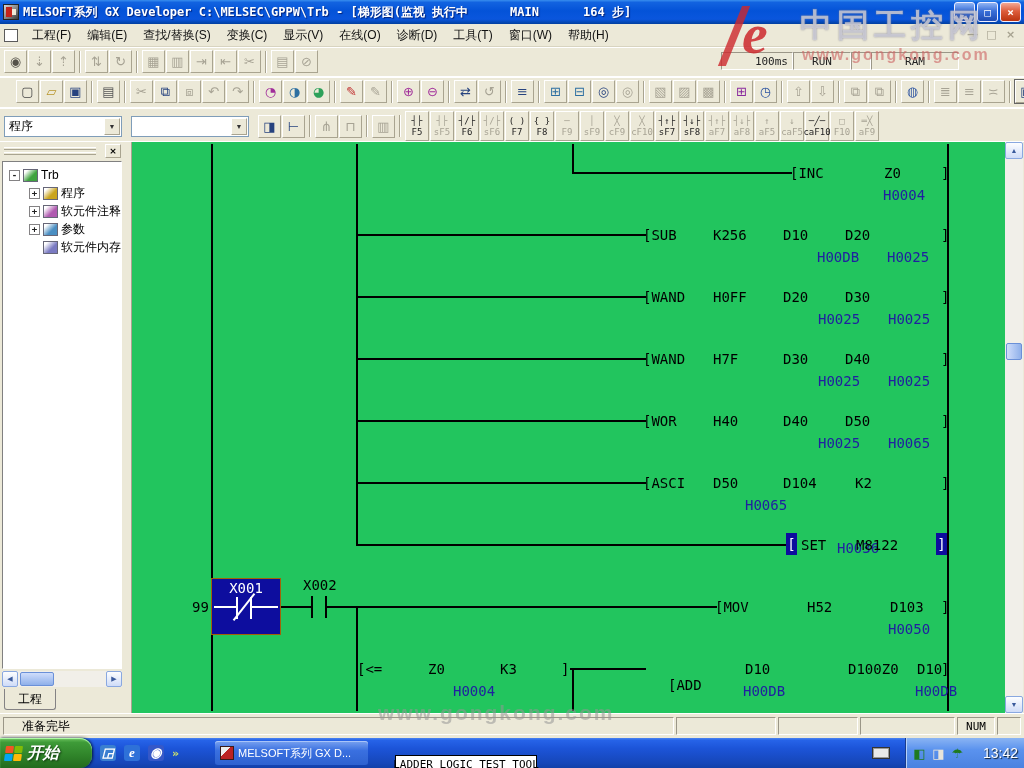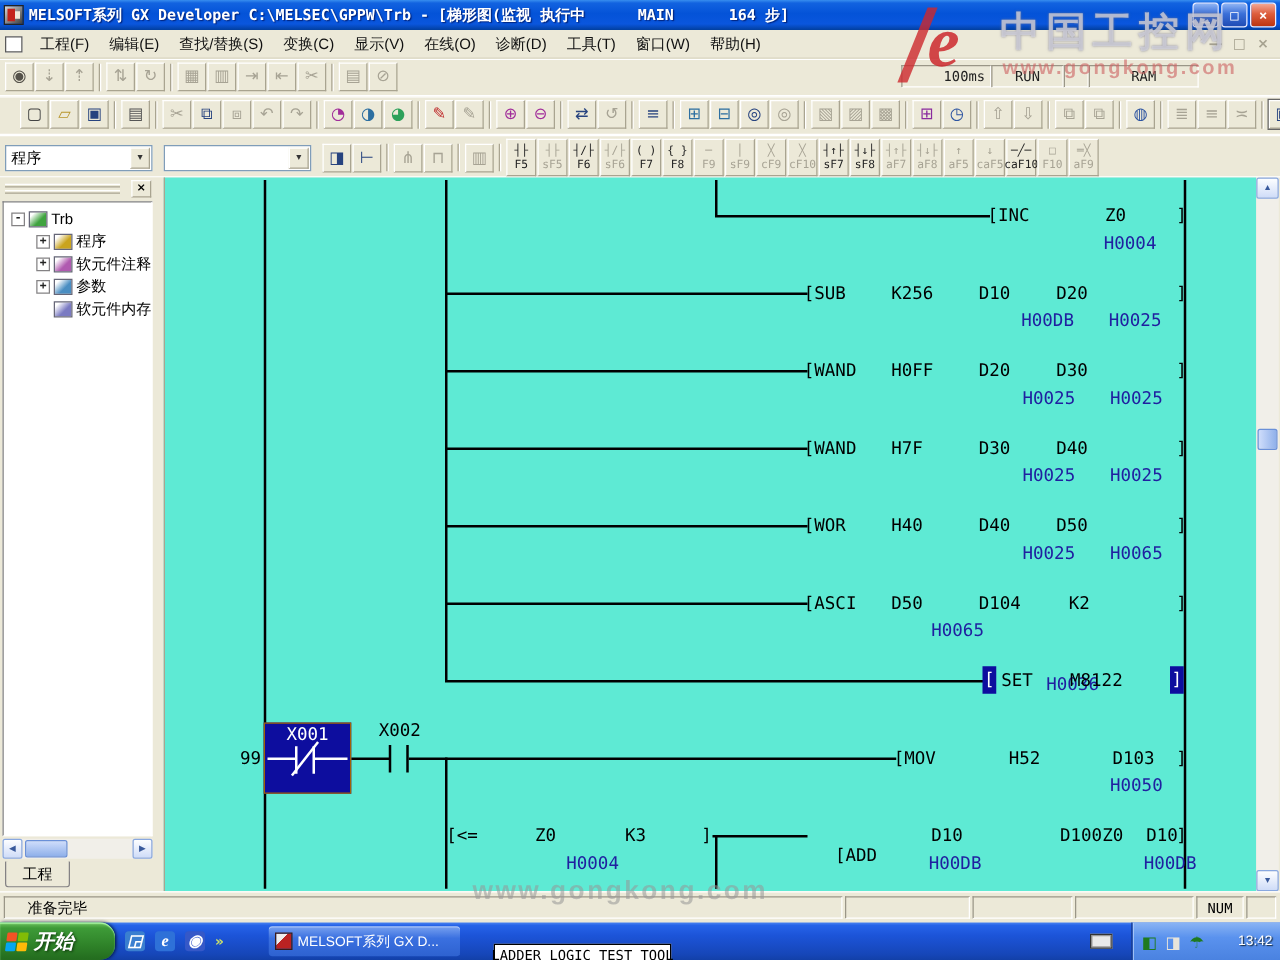--- a/index.html
+++ b/index.html
@@ -64,21 +64,21 @@
     font:bold 9px/9px "DejaVu Sans Mono",monospace;display:flex;align-items:center;justify-content:center;color:#222;}
   .ticon{flex:none;width:15px;height:13px;margin-right:3px;border:1px solid #667;}
   .hscr{position:absolute;left:2px;bottom:26px;width:120px;height:16px;background:#f1efe9;display:flex;align-items:center;}
   .sbtn{flex:none;width:16px;height:16px;background:linear-gradient(180deg,#fdfeff,#cfdcf8);border:1px solid #89a8e0;
     border-radius:2px;color:#3a5a9c;font-size:7px;display:flex;align-items:center;justify-content:center;}
   .hthumb{width:34px;height:14px;margin-left:2px;background:linear-gradient(180deg,#cfddfb,#8fb0ea);
     border:1px solid #6a90d8;border-radius:2px;}
   .ptab{position:absolute;left:4px;bottom:3px;width:52px;height:21px;background:#ece9d8;border:1px solid #848284;
     border-top:none;border-radius:0 0 3px 3px;font-size:12px;display:flex;align-items:center;justify-content:center;}
   
-  .ladder{position:absolute;left:131px;top:142px;width:874px;height:571px;background:#5eead4;overflow:hidden;
+  .ladder{position:absolute;left:131px;top:142px;width:874px;height:571px;background:#22c55e;overflow:hidden;
     border-left:1px solid #a9a490;}
   .hline{position:absolute;height:2px;background:#000;}
   .vline{position:absolute;width:2px;background:#000;}
   .ltok{position:absolute;font:14px "DejaVu Sans Mono",monospace;color:#000;white-space:pre;}
   .ltok.val{color:#2020a0;}
   .ltok.hl{background:#0d0d9e;color:#fff;width:11px;height:22px;display:flex;align-items:center;justify-content:center;}
   .xbox{position:absolute;background:#0d0d9e;border:1px solid #a16207;}
   .xbox .lbl{position:absolute;left:0;right:0;top:1px;text-align:center;color:#fff;font:14px "DejaVu Sans Mono",monospace;}
   .wh{position:absolute;background:#fff;}
   .bk{position:absolute;background:#000;}
@@ -112,21 +112,21 @@
     padding:0 5px;color:#fff;font-size:11px;white-space:nowrap;overflow:hidden;
     background:linear-gradient(180deg,#79a2f0,#3a70e0 40%,#2e62d0);box-shadow:inset 0 1px 0 #a9c4f8;}
   .tkb.active{background:linear-gradient(180deg,#a8c2f4,#6f95e6 40%,#5f86dc);}
   .tkicon{flex:none;width:14px;height:14px;border:1px solid #3a1a1a;position:relative;}
   .kbd{position:absolute;left:872px;top:9px;width:18px;height:12px;background:#e9e9e9;border:1px solid #333;
     box-shadow:inset 0 0 0 1px #999;}
   .tray{position:absolute;left:905px;right:0;top:0;height:30px;display:flex;align-items:center;gap:4px;padding:0 6px;
     background:linear-gradient(180deg,#8ab4f4 0%,#5a92ee 40%,#4a82e0 100%);
     border-left:1px solid #1a3c8c;box-shadow:inset 1px 0 0 #b8d2fa;}
   .trico{width:15px;height:15px;font-size:13px;line-height:15px;text-align:center;}
-  .clock{margin-left:auto;color:#fff;font-size:11px;text-shadow:1px 1px 1px #123;}
+  .clock{margin-left:auto;color:#fff;font-size:14px;text-shadow:1px 1px 1px #123;}
   
   .wmtop{position:absolute;top:0;right:0;width:330px;height:80px;z-index:50;pointer-events:none;}
   .wm-e{position:absolute;left:48px;top:0px;font:bold italic 58px "Liberation Serif",serif;color:rgba(205,40,45,.85);}
   .wm-slash{position:absolute;left:36px;top:6px;width:8px;height:60px;background:rgba(205,40,45,.8);transform:skewX(-22deg);}
   .wm-cn{position:absolute;left:106px;top:4px;font:bold 32px "DejaVu Sans",sans-serif;letter-spacing:5px;
     color:rgba(215,215,225,.72);text-shadow:0 0 2px rgba(120,120,140,.8);white-space:nowrap;}
   .wm-url{position:absolute;left:108px;top:46px;font:bold 16px "Liberation Sans",sans-serif;letter-spacing:2px;
     color:rgba(205,100,100,.62);white-space:nowrap;}
   .wmctr{position:absolute;left:378px;top:701px;z-index:35;pointer-events:none;
     font:bold 21px "Liberation Sans",sans-serif;letter-spacing:2px;color:rgba(150,150,150,.55);}

